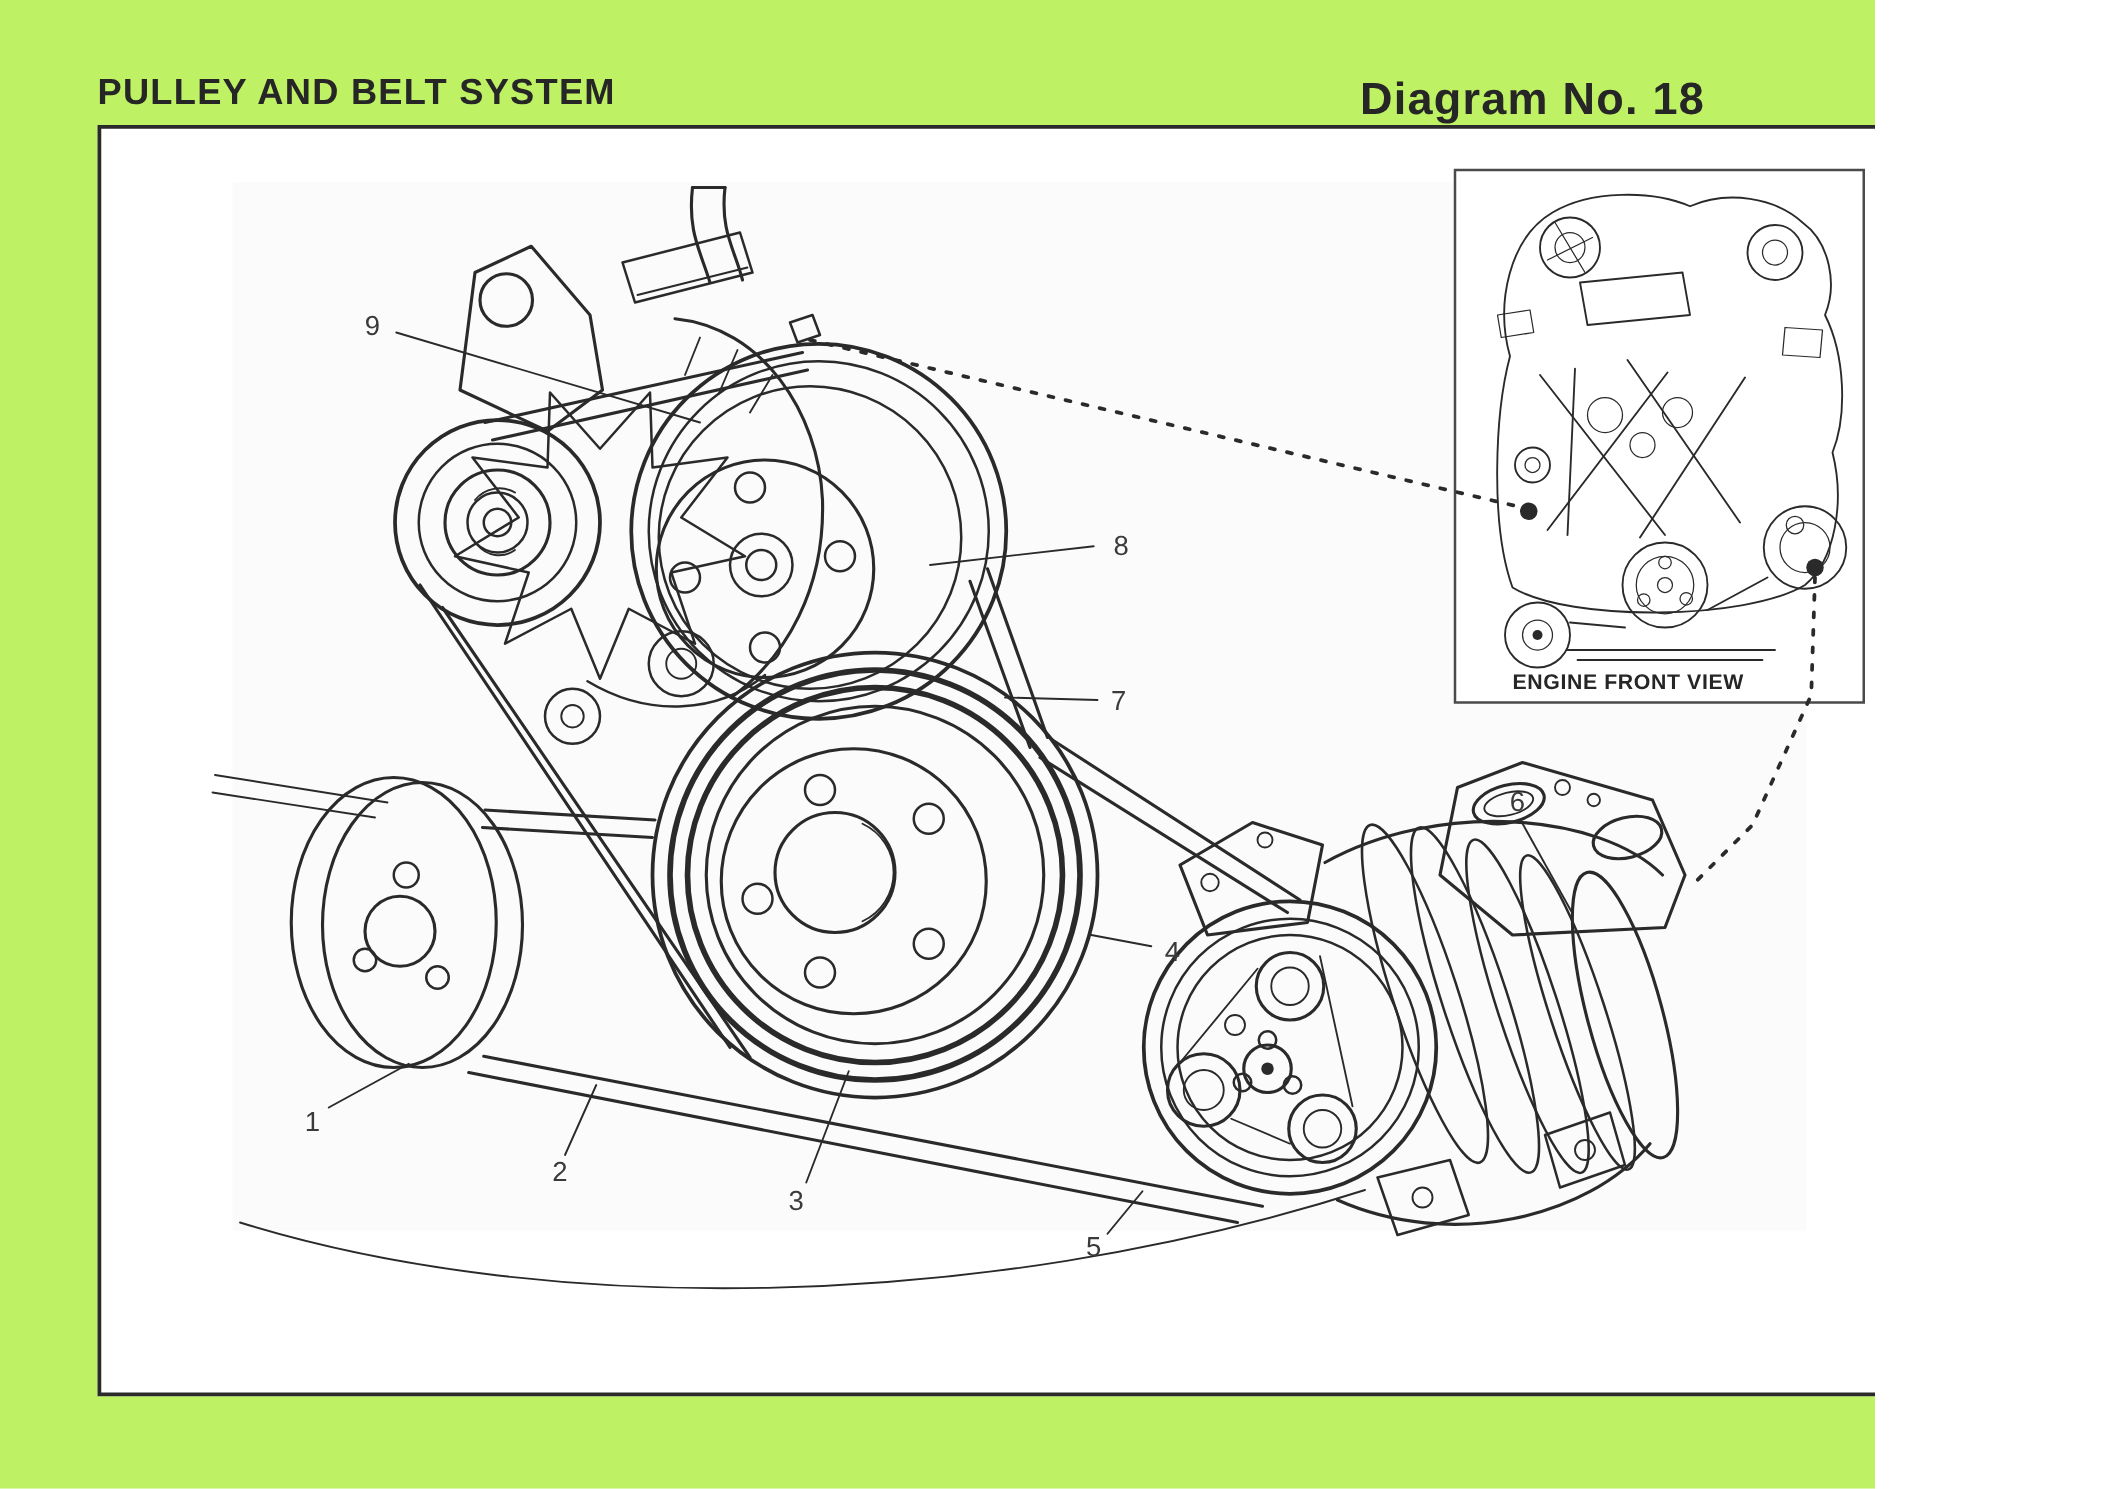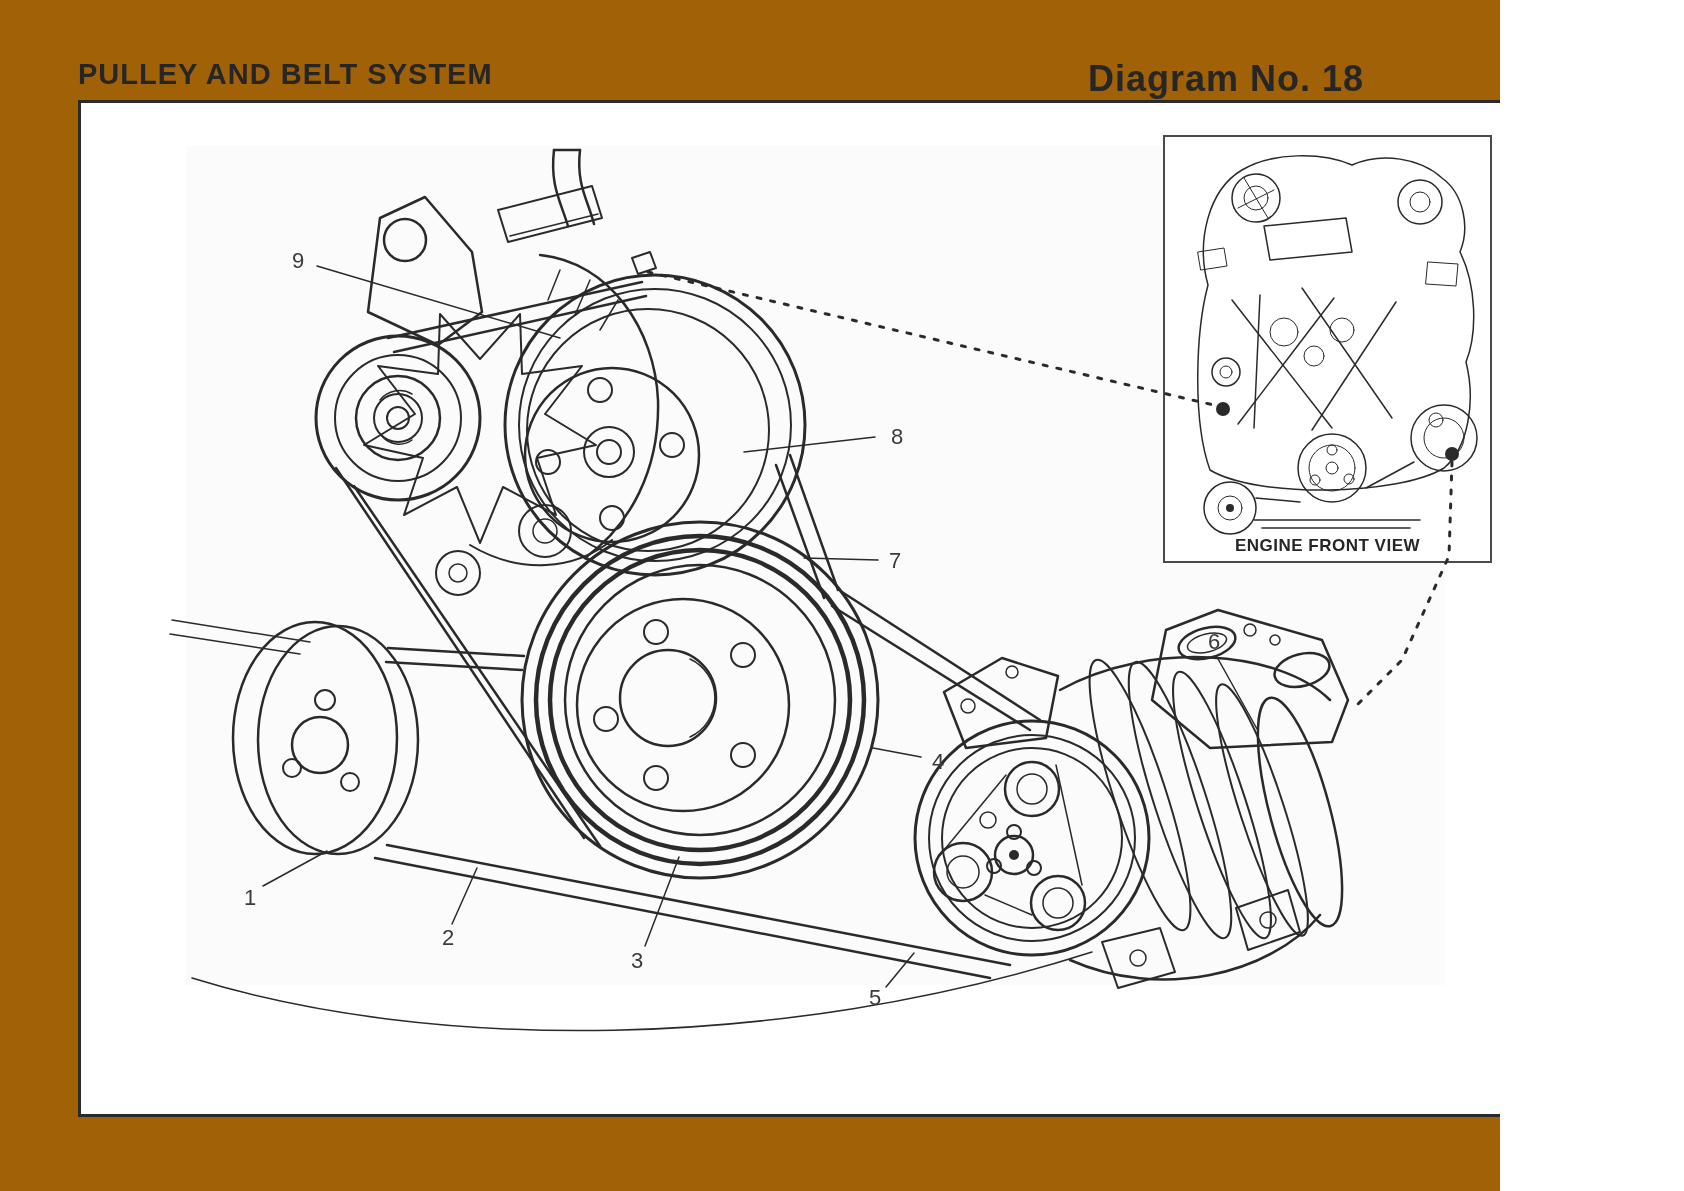--- a/index.html
+++ b/index.html
@@ -1,17 +1,17 @@
 <!DOCTYPE html>
 <html><head>
 <meta charset="utf-8">
 <style>
   html,body{margin:0;padding:0;background:#ffffff;}
   .page{
-    position:relative;width:1500px;height:1191px;background:#a16207;
+    position:relative;width:1500px;height:1191px;background:#bef264;
     font-family:"Liberation Sans","DejaVu Sans",sans-serif;overflow:hidden;
   }
   .hdr-title{
     position:absolute;left:78px;top:58px;font-size:29px;font-weight:bold;
     color:#262626;letter-spacing:1px;white-space:nowrap;
   }
   .hdr-num{
     position:absolute;right:136px;top:58px;font-size:36px;font-weight:bold;
     color:#262626;letter-spacing:1px;white-space:nowrap;text-align:right;
   }
@@ -21,22 +21,22 @@
   }
   .backdrop{
     position:absolute;left:186px;top:146px;width:1259px;height:839px;
     background:#fbfbfb;
   }
   .inset{
     position:absolute;left:1163px;top:135px;width:329px;height:428px;
     border:2px solid #4a4a4a;background:#ffffff;box-sizing:border-box;
   }
   .inset-caption{
-    position:absolute;left:0;right:0;bottom:5px;text-align:center;
-    font-size:17px;font-weight:bold;color:#262626;letter-spacing:0.5px;
+    position:absolute;left:0;right:0;bottom:5px;text-align:left;
+    font-size:17px;font-weight:bold;color:#262626;letter-spacing:0.5px;padding-left:45px;
   }
   svg.draw{position:absolute;left:0;top:0;width:1684px;height:1191px;pointer-events:none;}
   .sk{fill:none;stroke:#2a2a2a;stroke-linecap:round;stroke-linejoin:round;}
   .callout-label{
     font-family:"Liberation Sans","DejaVu Sans",sans-serif;font-size:22px;
     fill:#3a3a3a;text-anchor:middle;
   }
 </style>
 </head>
 <body>

